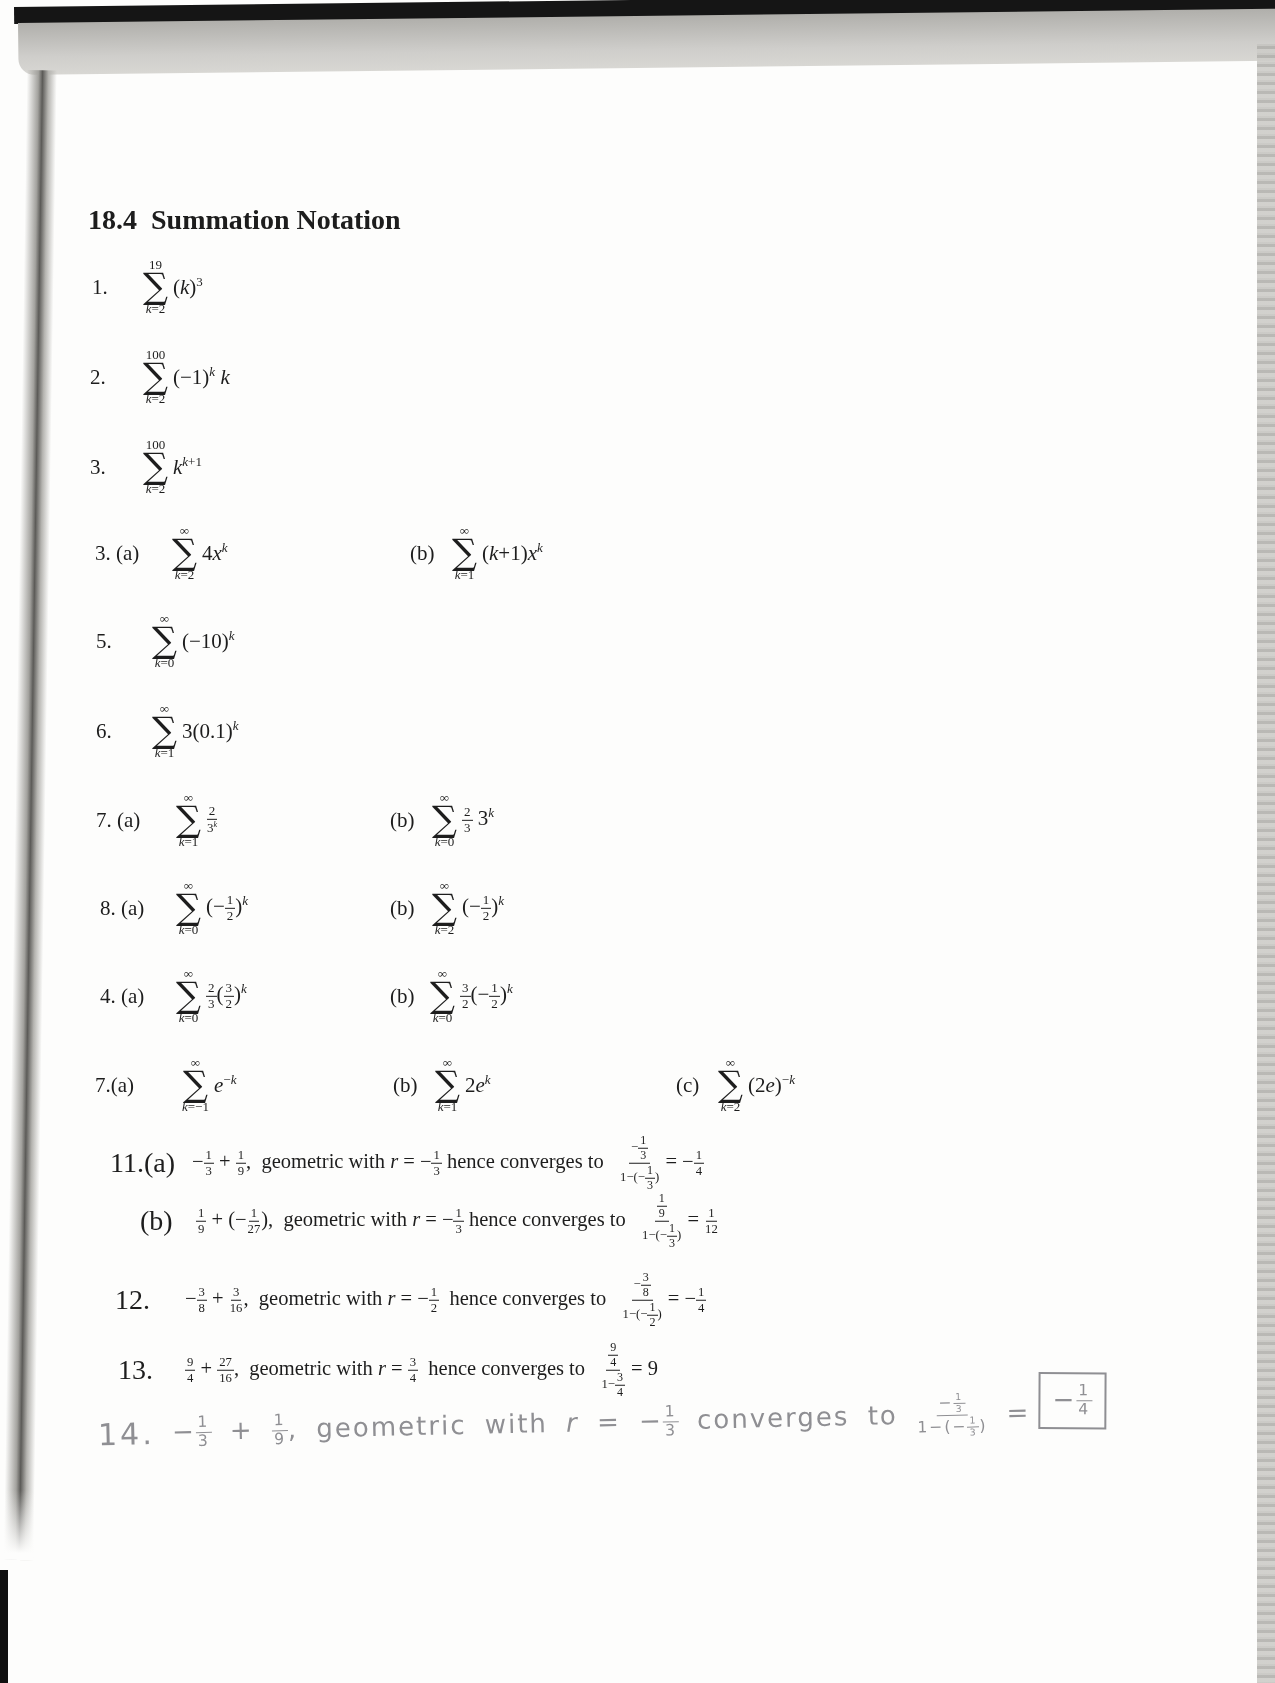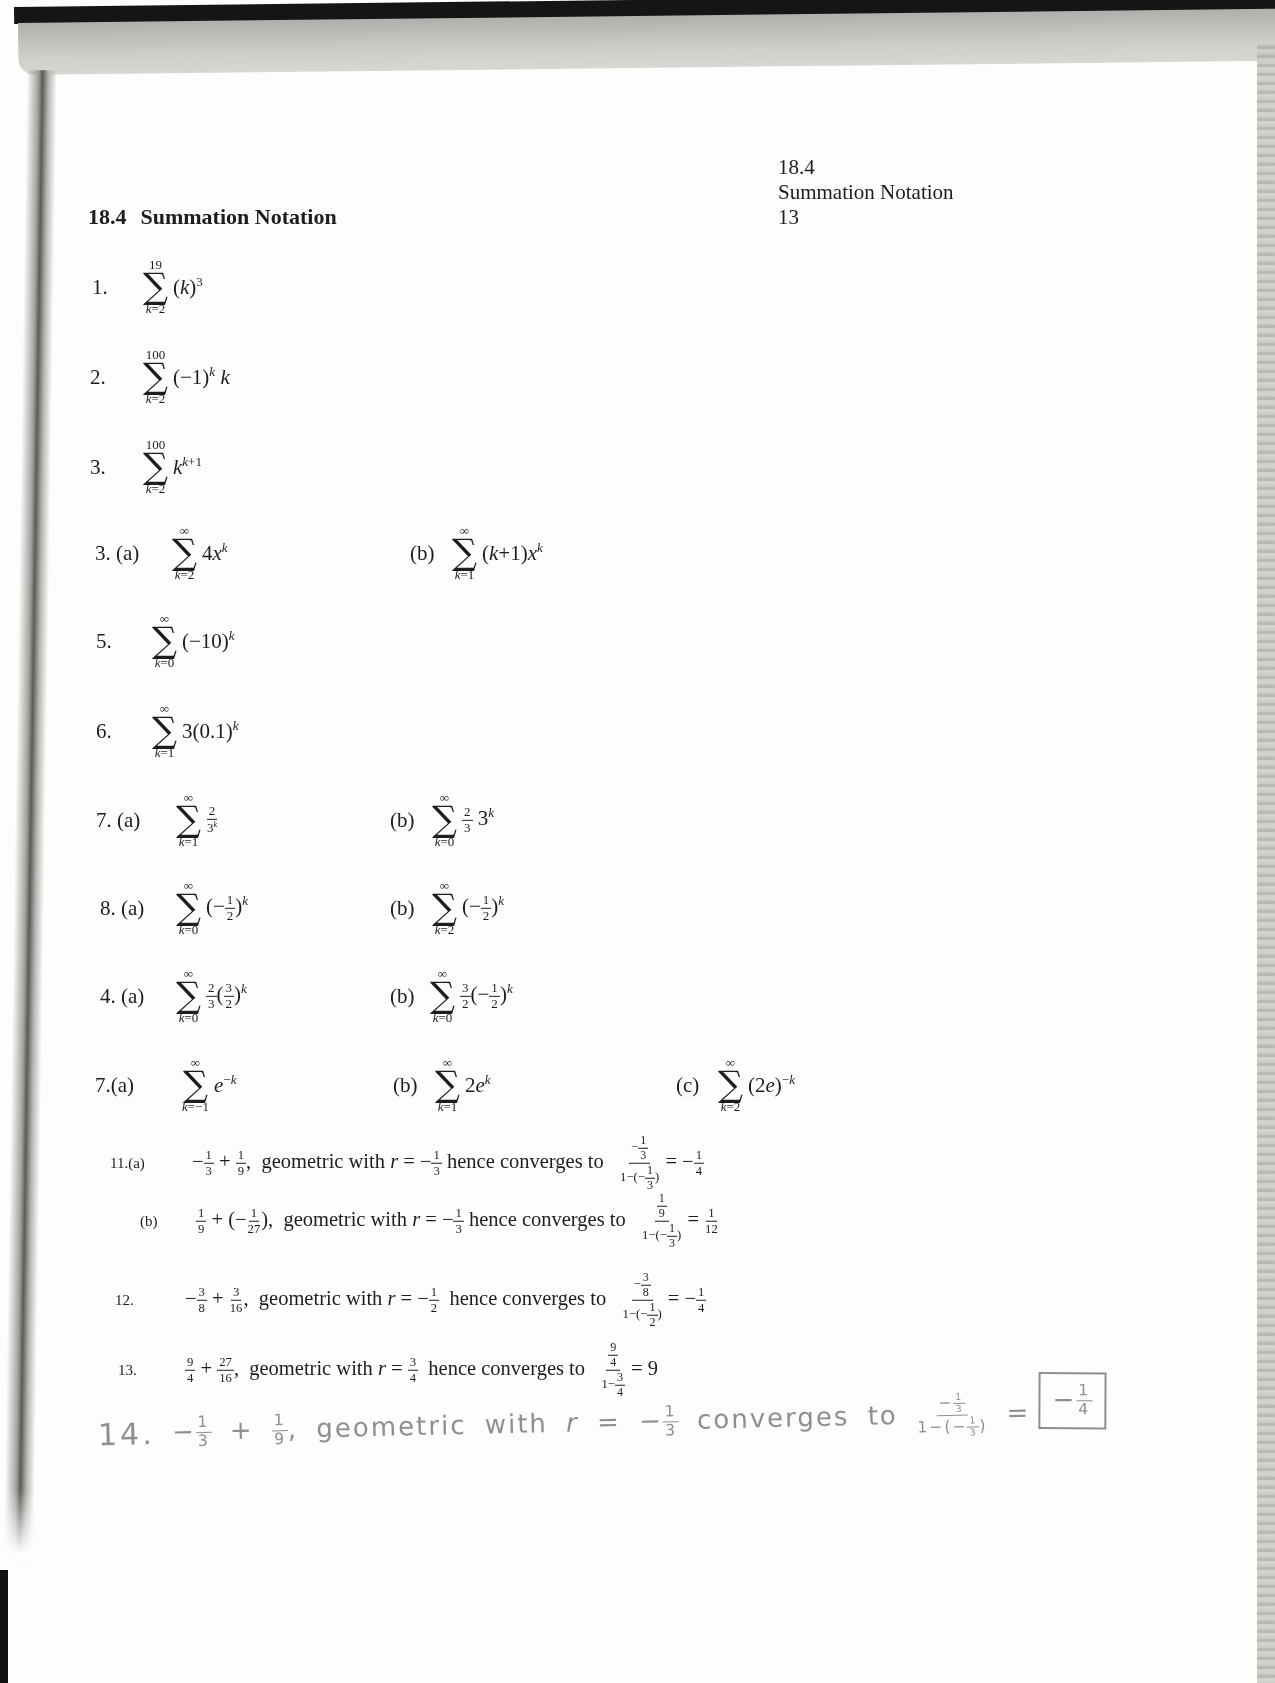--- a/index.html
+++ b/index.html
@@ -19,21 +19,21 @@
   .edge-left::after{content:"";position:absolute;left:0;bottom:0;width:100%;height:70px;
              background:linear-gradient(to bottom, rgba(253,253,252,0), #fdfdfc 90%)}
   .edge-right{position:absolute;left:1257px;top:44px;width:18px;height:1639px;opacity:.9;
              background:repeating-linear-gradient(180deg,#c6c5c1 0 2px,#b2b1ad 2px 5px,#cdccc8 5px 9px)}
   .corner-black{position:absolute;left:0;top:1570px;width:8px;height:113px;background:#101010}
 
   
   .hdr{position:absolute;top:130px;left:757px;font-size:21px;white-space:pre}
   .hdr .hsec{margin-right:26px}
   .hdr .htitle{margin-right:40px}
-  .sec-title{position:absolute;left:88px;top:204px;font-size:22px;font-weight:bold}
+  .sec-title{position:absolute;left:88px;top:204px;font-size:28px;font-weight:bold}
   .sec-title .stnum{margin-right:14px}
 
   
   .prob-row{position:absolute;left:0;top:0;width:100%;height:0}
   .plabel{position:absolute;transform:translateY(-50%);font-size:21px;white-space:pre}
   .pcontent{position:absolute;transform:translateY(-50%);display:inline-flex;align-items:center;
             gap:4px;font-size:21px}
   .sum{display:inline-flex;flex-direction:column;align-items:center;line-height:1;margin-right:1px}
   .slim{font-size:13px;line-height:1.1;font-style:normal}
   .sigma{font-size:35px;line-height:.85;font-family:"DejaVu Serif","DejaVu Sans",serif}
@@ -43,21 +43,21 @@
 
   
   .frac{display:inline-flex;flex-direction:column;align-items:center;font-size:.62em;
         line-height:1.15;vertical-align:middle;text-align:center}
   .frac .fn{border-bottom:1px solid currentColor;padding:0 2px}
   .frac .fd{padding:0 1px}
   .frac .frac{font-size:.95em}
 
   
   .sol-row{position:absolute;left:0;top:0;width:100%;height:0}
-  .sol-label{position:absolute;transform:translateY(-50%);font-size:15px;white-space:pre}
+  .sol-label{position:absolute;transform:translateY(-50%);font-size:28px;white-space:pre}
   .scontent{position:absolute;transform:translateY(-50%);font-size:20.5px;white-space:pre}
   .scontent .frac{vertical-align:middle}
 
   
   .hand{transform:rotate(-1.3deg);transform-origin:left center;
         font-family:"DejaVu Sans",sans-serif;letter-spacing:2px;word-spacing:8px}
   .hand .sol-label{font-size:30px;letter-spacing:3px}
   .hand .scontent{font-size:26px}
   .hand .frac{font-size:.6em}
   .hand-box{display:inline-block;border:2.5px solid currentColor;padding:8px 12px;
@@ -66,25 +66,20 @@
 </head>
 <body>
 
 <div id="stage">
   <div class="bar-black"></div>
   <div class="bar-gray"></div>
   <div class="edge-left"></div>
   <div class="edge-right"></div>
   <div class="corner-black"></div>
 
-  <div class="hdr">
-    <span class="hsec">18.4</span>
-    <span class="htitle">Summation Notation</span>
-    <span class="hpage">13</span>
-  </div>
 
   <div class="sec-title">
     <span class="stnum">18.4</span><span>Summation Notation</span>
   </div>
 <div class="prob-row" style="top: 287px;">
       <span class="plabel" style="left:92px">1.</span>
       <span class="pcontent" style="left:143px">
         <span class="sum">
           <span class="slim">19</span>
           <span class="sigma">∑</span>

